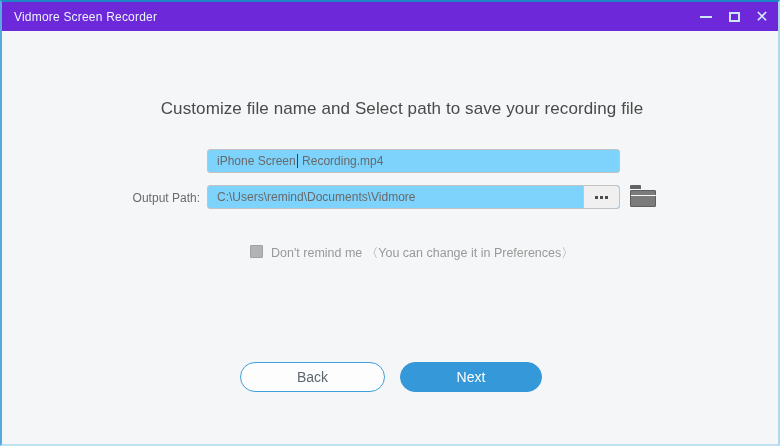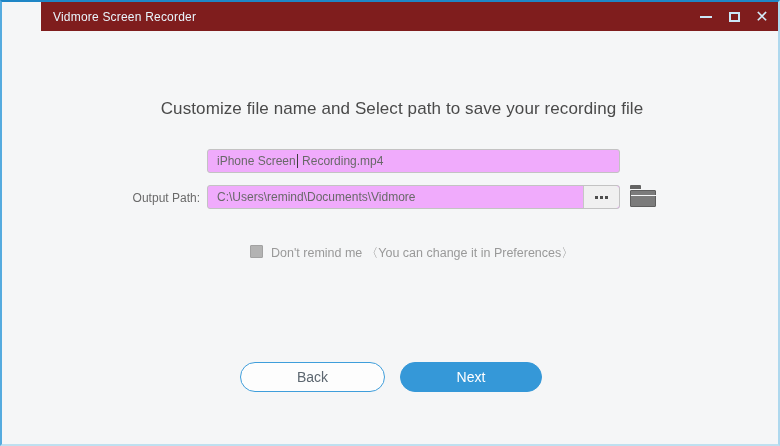--- a/index.html
+++ b/index.html
@@ -14,22 +14,22 @@
     background: #f5f6f7;
     border-top: 2px solid #1f86c6;
     border-left: 2px solid #55abdf;
     border-right: 2px solid #aed8ee;
     border-bottom: 2px solid #bfe0f0;
     overflow: hidden;
   }
   
   .titlebar {
     position: absolute; top: 0; left: 0; right: 0; height: 29px;
-    background: #7f1d1d;
-    display: flex; align-items: center; margin-left: 39px;
+    background: #6d28d9;
+    display: flex; align-items: center;
   }
   .titlebar .title {
     color: #e9f5fc; font-size: 12px; margin-left: 12px; letter-spacing: .2px;
   }
   .win-controls {
     position: absolute; right: 8px; top: 0; height: 29px;
     display: flex; align-items: center; gap: 12px;
   }
   .win-btn {
     width: 16px; height: 16px; display: flex; align-items: center; justify-content: center;
@@ -47,21 +47,21 @@
   }
   
   .field-label {
     position: absolute; left: 40px; width: 158px; text-align: right;
     font-size: 12px; color: #6a6a6a;
   }
   .label-name { top: 153px; }
   .label-path { top: 189px; }
   .input-box {
     position: absolute; left: 205px; width: 413px; height: 24px;
-    background: #f0abfc; border: 1px solid #c3c3c3; border-radius: 3px;
+    background: #7dd3fc; border: 1px solid #c3c3c3; border-radius: 3px;
     display: flex; align-items: center; overflow: hidden;
   }
   .input-name { top: 147px; }
   .input-path { top: 183px; }
   .input-text {
     font-size: 12px; color: #696969; padding-left: 9px; white-space: pre;
   }
   .caret {
     display: inline-block; width: 1px; height: 14px; background: #3d3d3d;
     vertical-align: middle; margin: 0 1px;

